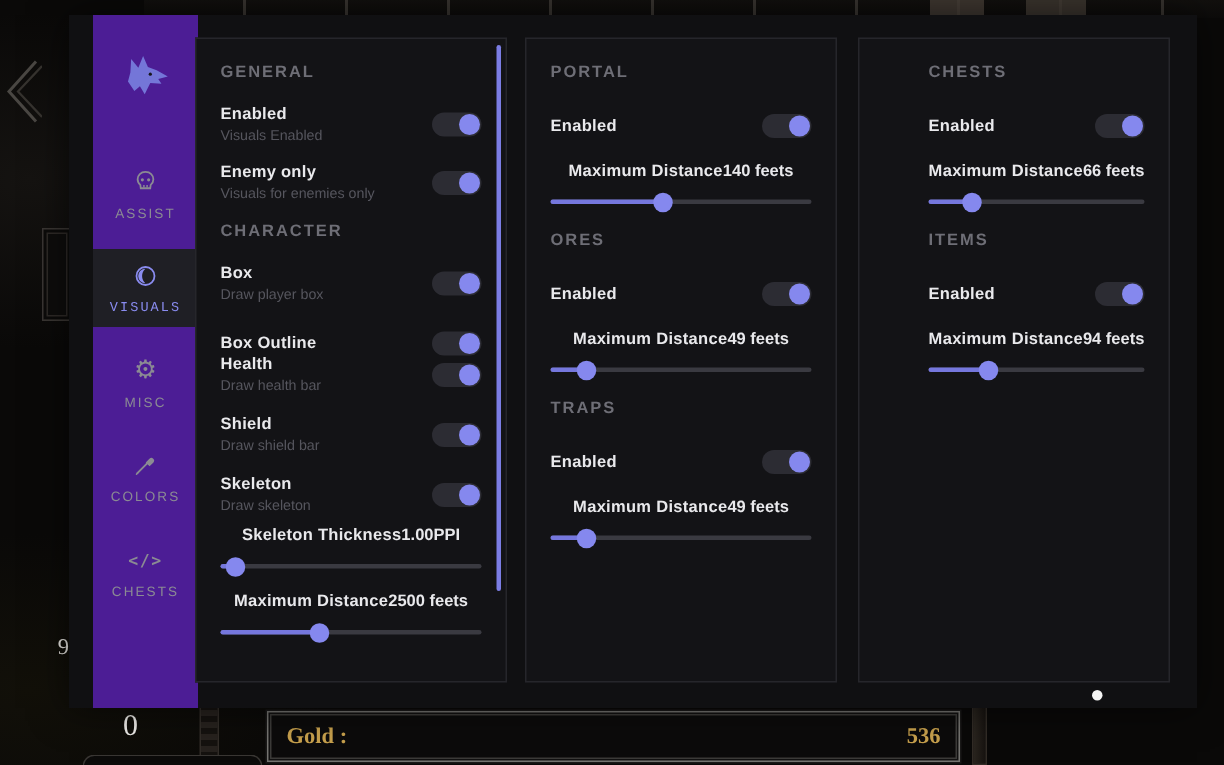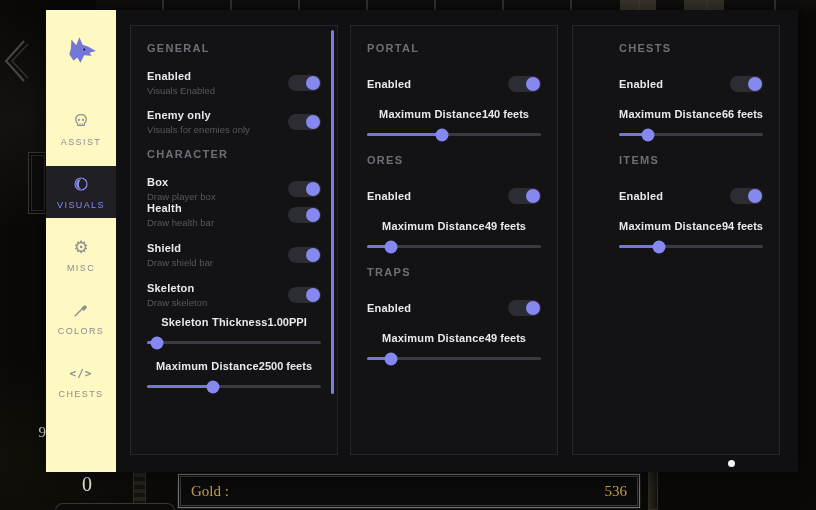--- a/index.html
+++ b/index.html
@@ -31,33 +31,33 @@
   .bottom-tray{position:absolute;left:55px;top:503px;width:120px;height:10px;border:1px solid #3a3734;border-bottom:none;border-radius:8px 8px 0 0;background:#0c0b0a;}
 
   .hud-num-a{position:absolute;left:28px;top:424px;width:18px;text-align:right;font-size:15px;color:#e8e6e2;font-family:"Liberation Serif",serif;}
   .hud-num-b{position:absolute;left:82px;top:473px;font-size:20px;color:#efedea;font-family:"Liberation Serif",serif;}
 
   
   .gold-bar{position:absolute;left:178px;top:474px;width:462px;height:28px;
     background:#0c0b0b;border:1px solid #757471;
     box-shadow:inset 0 0 0 1px #121111, inset 0 0 0 2px #3c3b39, 0 0 0 1px #1a1918;
     display:flex;align-items:center;justify-content:space-between;padding:16px 12px;
-    font-family:"Liberation Serif",serif;font-weight:normal;font-size:15px;color:#c8a14d;}
+    font-family:"Liberation Serif",serif;font-weight:bold;font-size:15px;color:#c8a14d;}
 
   
   .menu{position:absolute;left:46px;top:10px;width:752px;height:462px;background:#101012;box-shadow:0 0 24px rgba(0,0,0,.55);}
 
   
-  .sidebar{position:absolute;left:0;top:0;width:70px;height:100%;background:#fef9c3;}
+  .sidebar{position:absolute;left:16px;top:0;width:70px;height:100%;background:#4c1d95;}
   .logo{width:70px;height:48px;margin-top:16px;display:flex;align-items:center;justify-content:center;}
   .nav{margin-top:18px;display:flex;flex-direction:column;}
   .nav-item{width:70px;height:52px;margin-top:11px;display:flex;flex-direction:column;align-items:center;justify-content:center;cursor:pointer;}
   .nav-item .nav-label{margin-top:6px;font-size:9px;letter-spacing:1.4px;color:#8b8b93;}
   .nav-item.active{background:#1f1f25;}
-  .nav-item.active .nav-label{color:#8a8cf0;}
+  .nav-item.active .nav-label{color:#8a8cf0;font-family:Liberation Mono, monospace;}
   .nav-ico{width:20px;height:20px;display:flex;align-items:center;justify-content:center;color:#8b8b93;}
   .nav-item.active .nav-ico{color:#8a8cf0;}
   .gear-glyph{font-family:"DejaVu Sans",sans-serif;font-size:17px;line-height:1;}
   .code-glyph{font-family:"DejaVu Sans Mono",monospace;font-size:11px;font-weight:bold;letter-spacing:1px;}
 
   
   .panel{position:absolute;top:15px;width:208px;height:430px;background:#131316;border:1px solid #26262b;padding:16px 16px 0 16px;overflow:hidden;}
   .panel-1{left:84px;} .panel-2{left:304px;} .panel-3{left:526px;padding-left:46px;}
   .scrollbar{position:absolute;right:3px;top:4px;width:3px;height:364px;border-radius:2px;background:#7b7de4;}
 
@@ -198,20 +198,26 @@
     <div class="row-toggle m16">
       <div>
         <div class="lbl">Box</div>
         <div class="sub">Draw player box</div>
       </div>
       <div class="toggle on">
           <div class="tknob"></div>
         </div>
     </div>
 
+    <div class="row-toggle m19">
+      <div class="lbl">Box Outline</div>
+      <div class="toggle on">
+          <div class="tknob"></div>
+        </div>
+    </div>
 
     <div class="row-toggle m15">
       <div>
         <div class="lbl">Health</div>
         <div class="sub">Draw health bar</div>
       </div>
       <div class="toggle on">
           <div class="tknob"></div>
         </div>
     </div>

